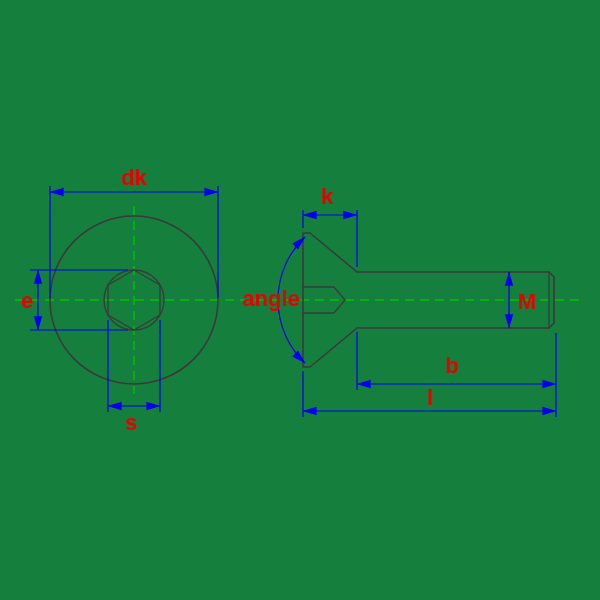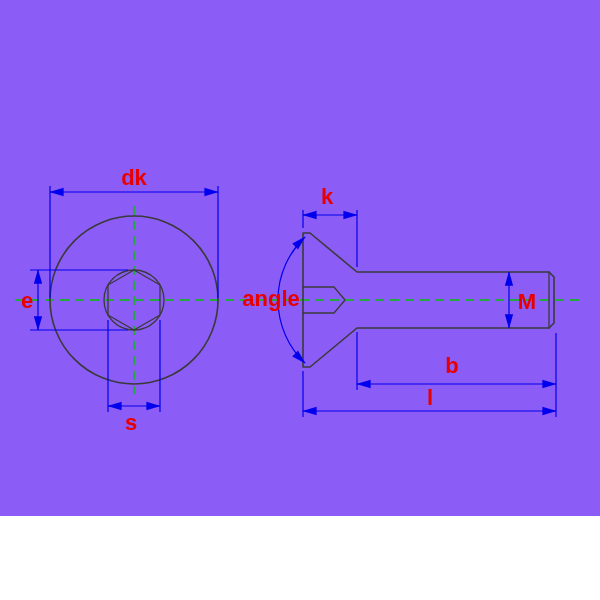--- a/index.html
+++ b/index.html
@@ -3,23 +3,23 @@
 <meta charset="utf-8">
 <style>
   html, body {
     margin: 0;
     padding: 0;
     background: #ffffff;
     font-family: "Liberation Sans", sans-serif;
   }
   .stage {
     width: 600px;
-    height: 516px;
+    height: 600px;
     position: relative;
-    background: #8b5cf6;
+    background: #15803d;
     overflow: hidden;
   }
   svg { display: block; }
   .outline {
     stroke: #3a3a3a;
     stroke-width: 1.6;
     fill: none;
     stroke-linejoin: round;
     stroke-linecap: round;
   }

